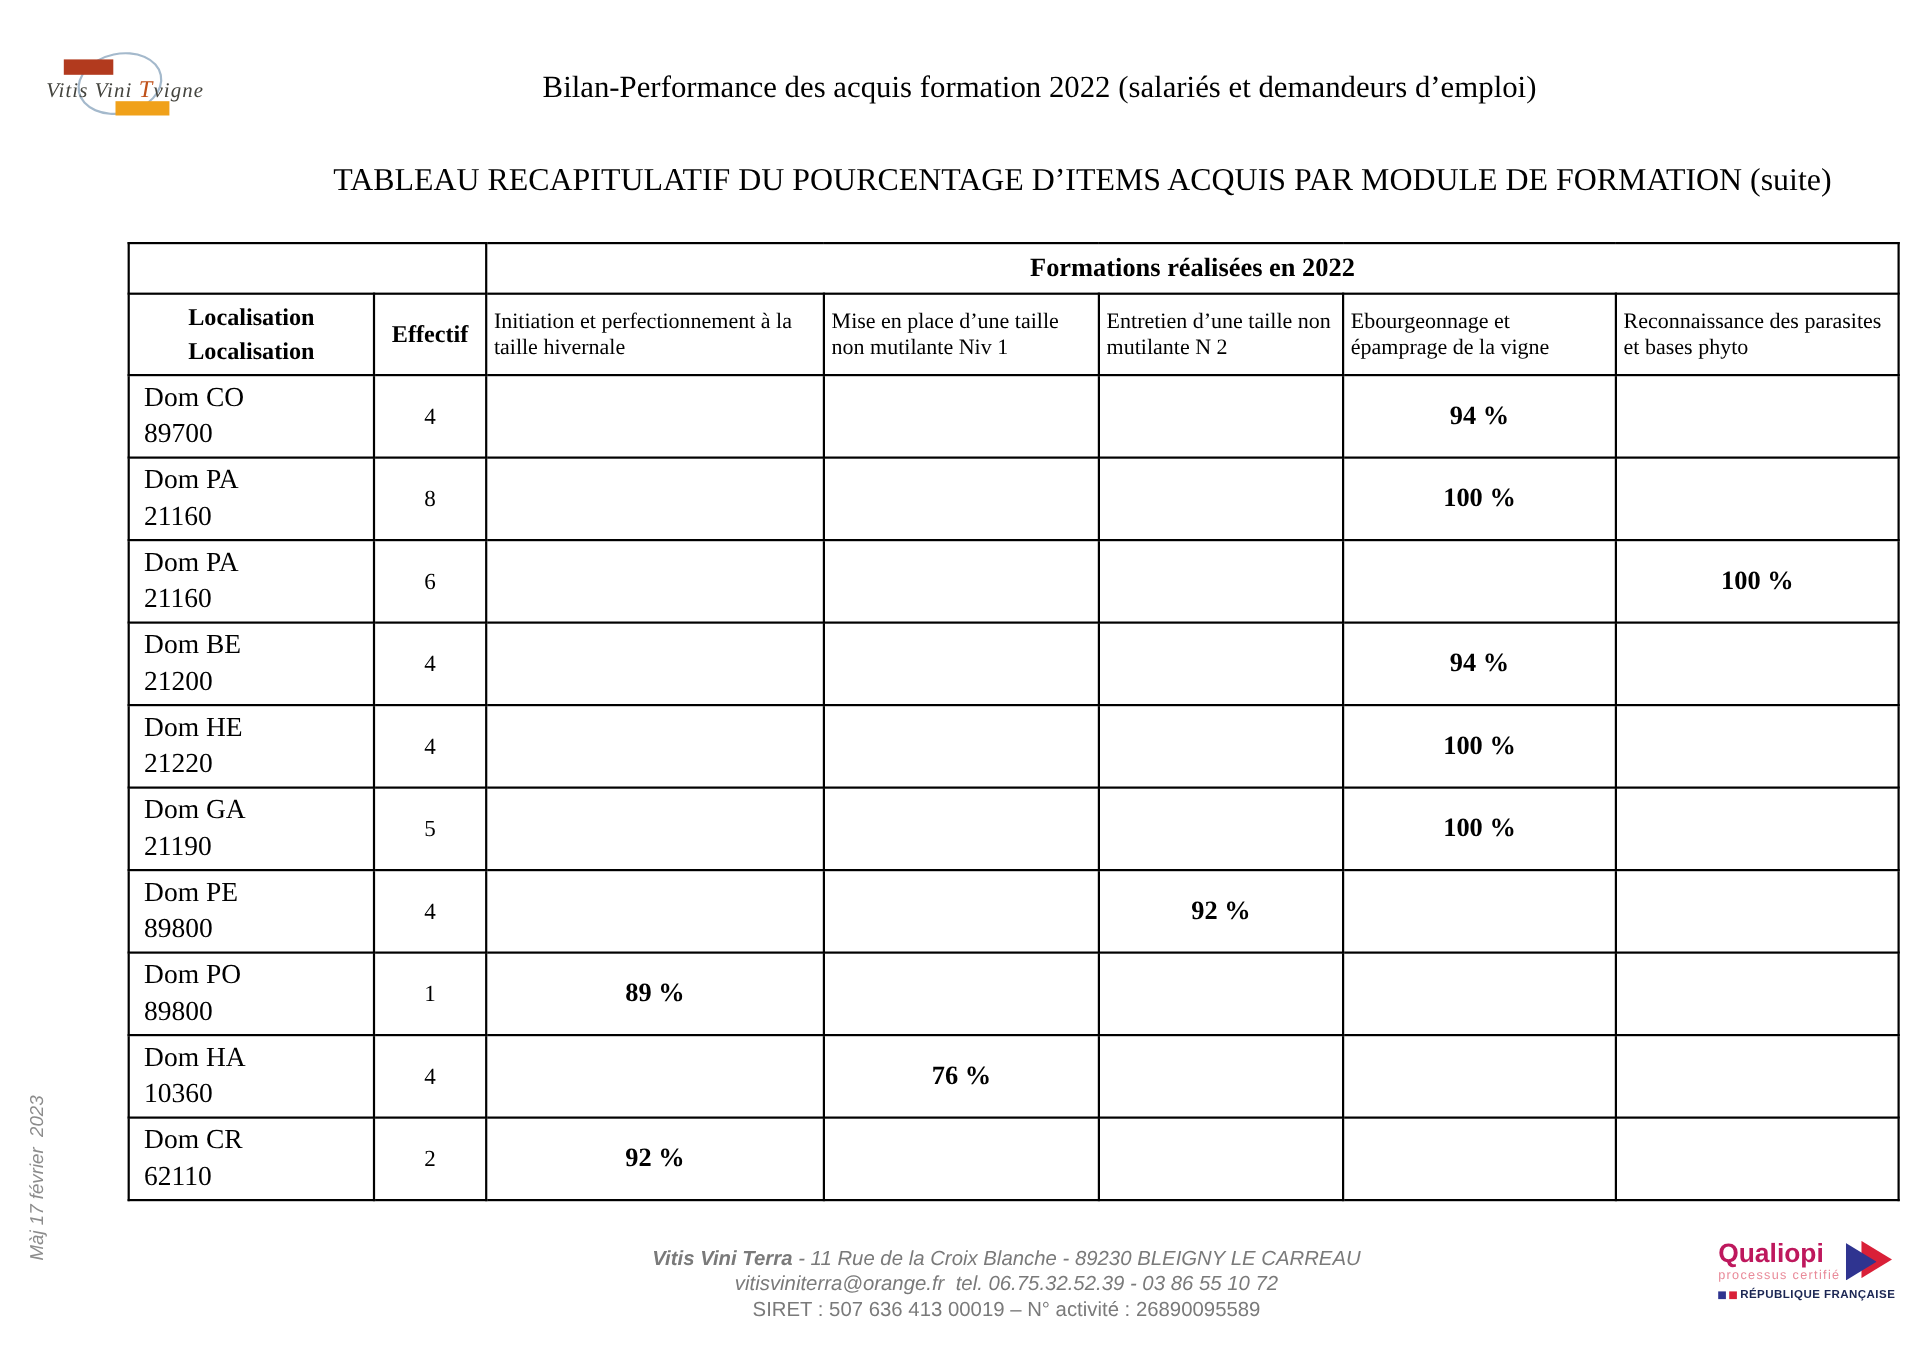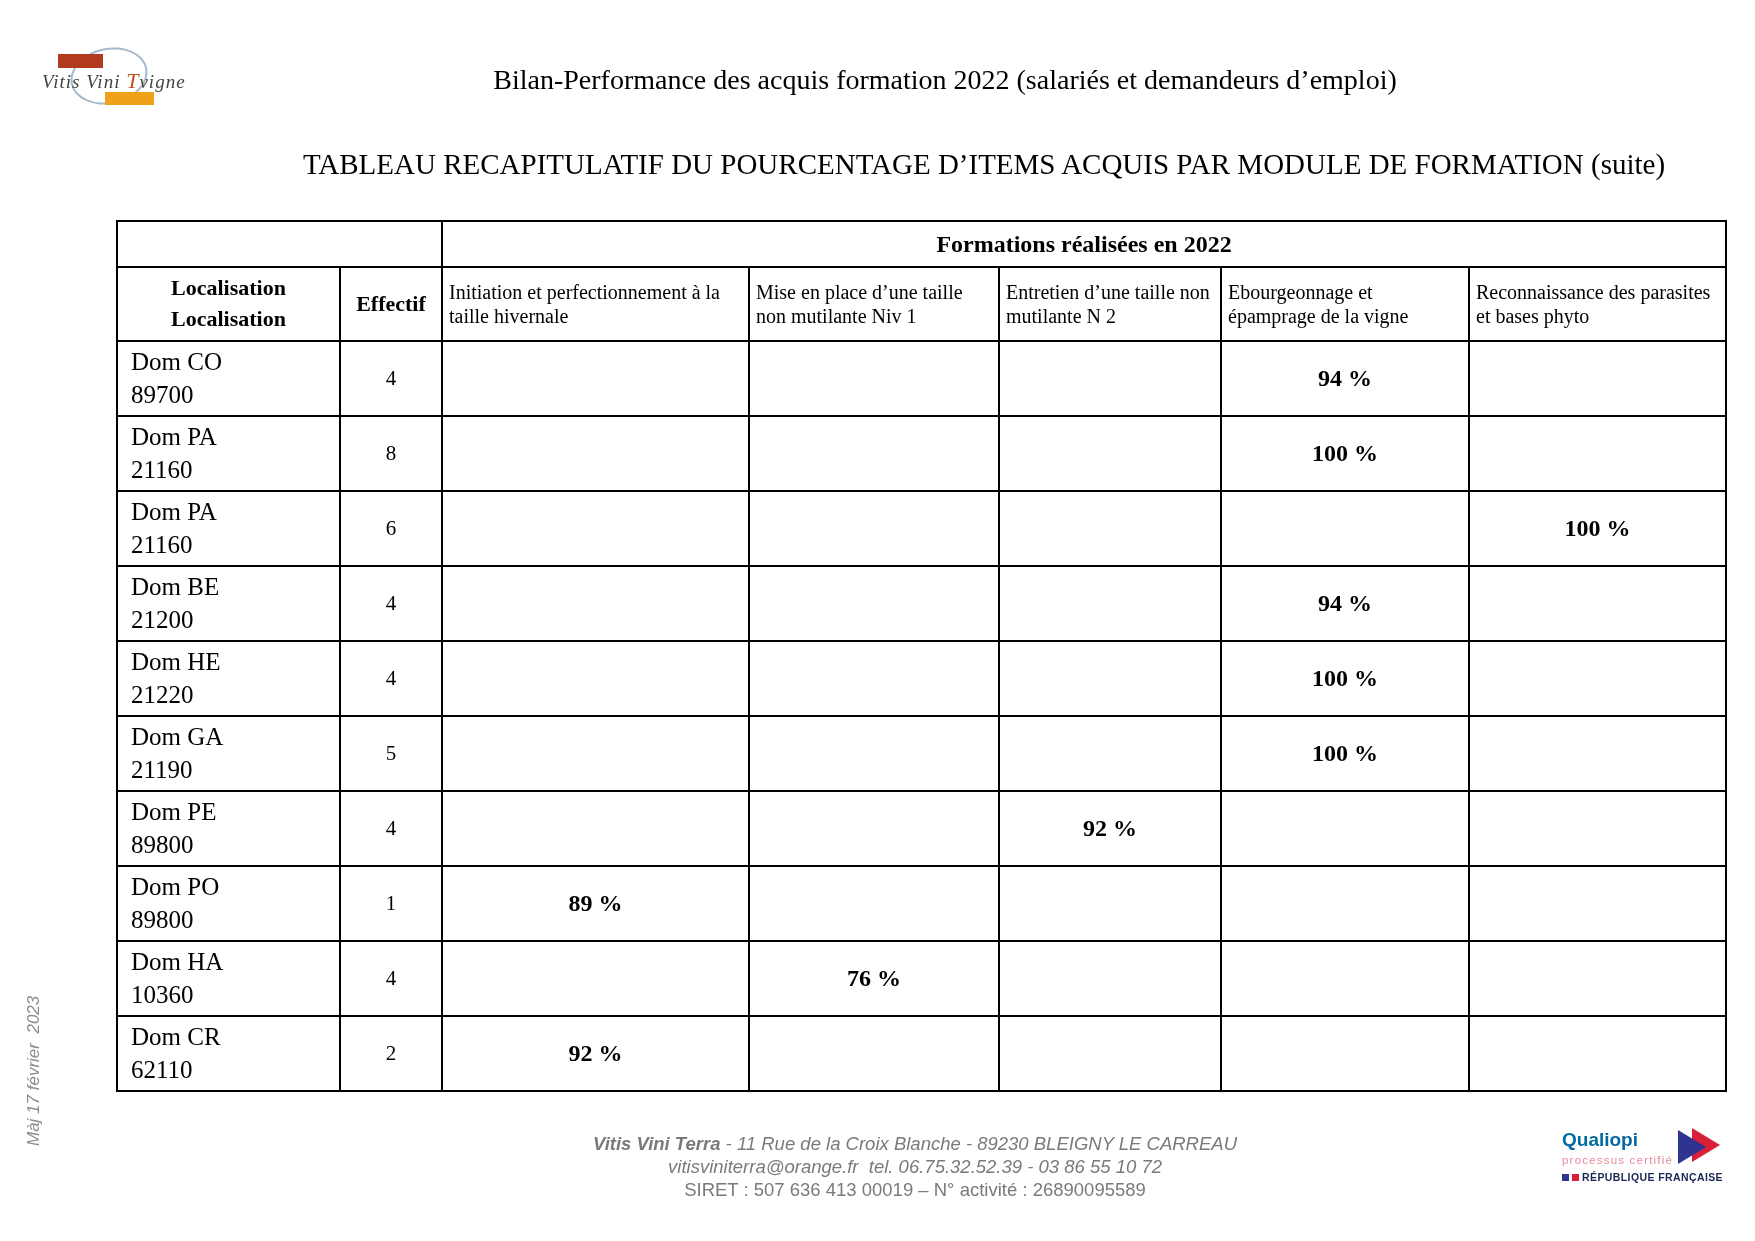--- a/index.html
+++ b/index.html
@@ -31,21 +31,21 @@
   td.c-val{text-align:center;font-weight:bold;font-size:24px;}
   
   .maj-note{position:absolute;left:24px;top:1146px;transform:rotate(-90deg);transform-origin:0 0;font-family:"Liberation Sans",sans-serif;font-style:italic;font-size:17px;color:#8c8c8c;white-space:pre;}
   
   .footer{position:absolute;left:915px;top:1132px;transform:translateX(-50%);text-align:center;font-family:"Liberation Sans",sans-serif;font-size:18.5px;color:#7a7a7a;line-height:23px;}
   .footer .l1,.footer .l2{font-style:italic;white-space:pre;}
   .footer .l1 b{font-weight:bold;}
   .footer .l3{font-style:normal;white-space:pre;}
   
   .qualiopi{position:absolute;left:1562px;top:1126px;width:190px;font-family:"Liberation Sans",sans-serif;}
-  .q-brand{font-size:19px;font-weight:bold;color:#0369a1;letter-spacing:0px;line-height:27px;}
+  .q-brand{font-size:24px;font-weight:bold;color:#be185d;letter-spacing:0px;line-height:27px;}
   .q-tag{font-size:11.5px;color:#e98a99;letter-spacing:1.2px;margin-top:1px;}
   .q-arrows{position:absolute;left:116px;top:2px;width:48px;height:36px;}
   .q-arrow{position:absolute;width:28px;height:34px;}
   .q-arrow.red{left:14px;top:0;background:#d92038;clip-path:polygon(0 0,100% 50%,0 100%);}
   .q-arrow.blue{left:0;top:2px;background:#2f3490;clip-path:polygon(0 0,100% 50%,0 100%);}
   .q-rf{margin-top:5px;font-size:10.5px;font-weight:bold;color:#1b2653;letter-spacing:0.4px;display:flex;align-items:center;gap:3px;}
   .q-sq{display:inline-block;width:7px;height:7px;}
   .q-sq.b{background:#2f3490;}
   .q-sq.r{background:#d92038;}
 </style>

